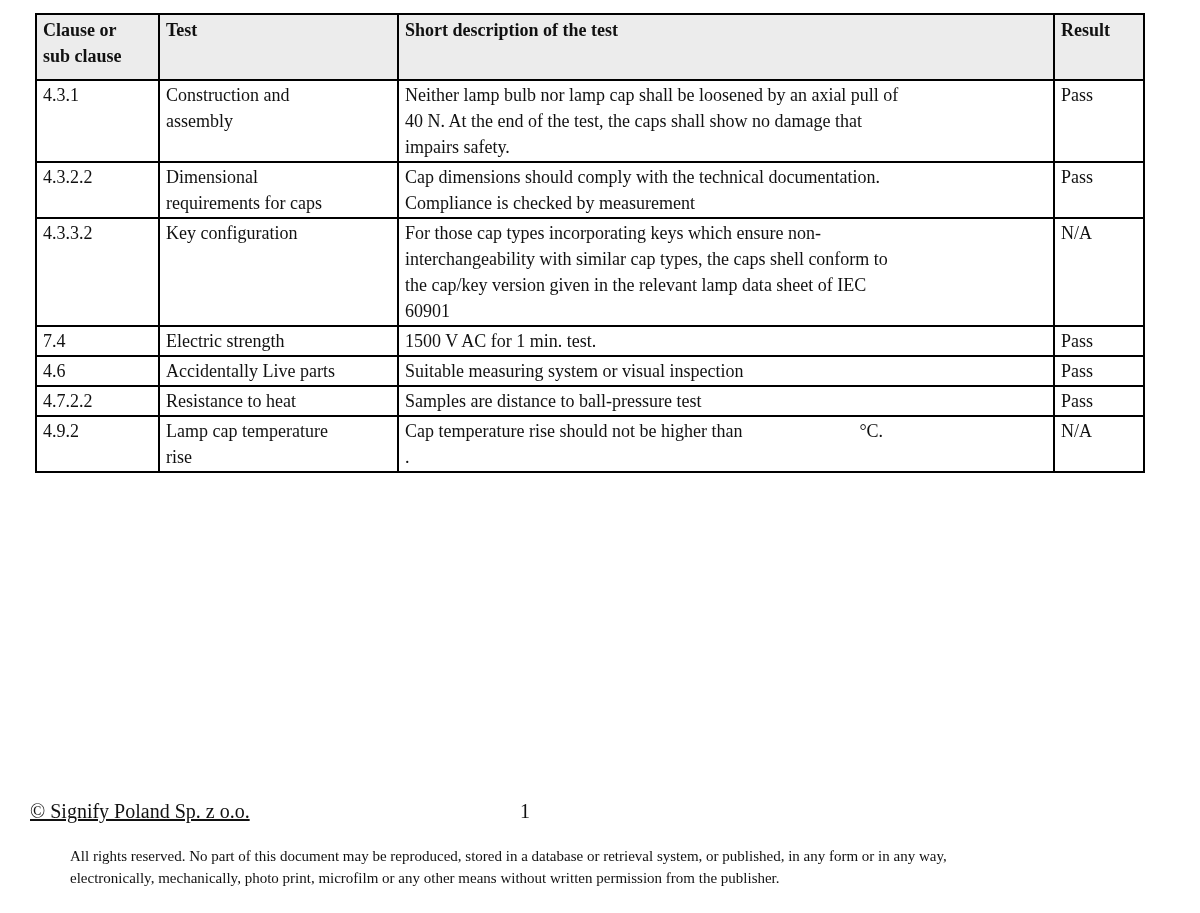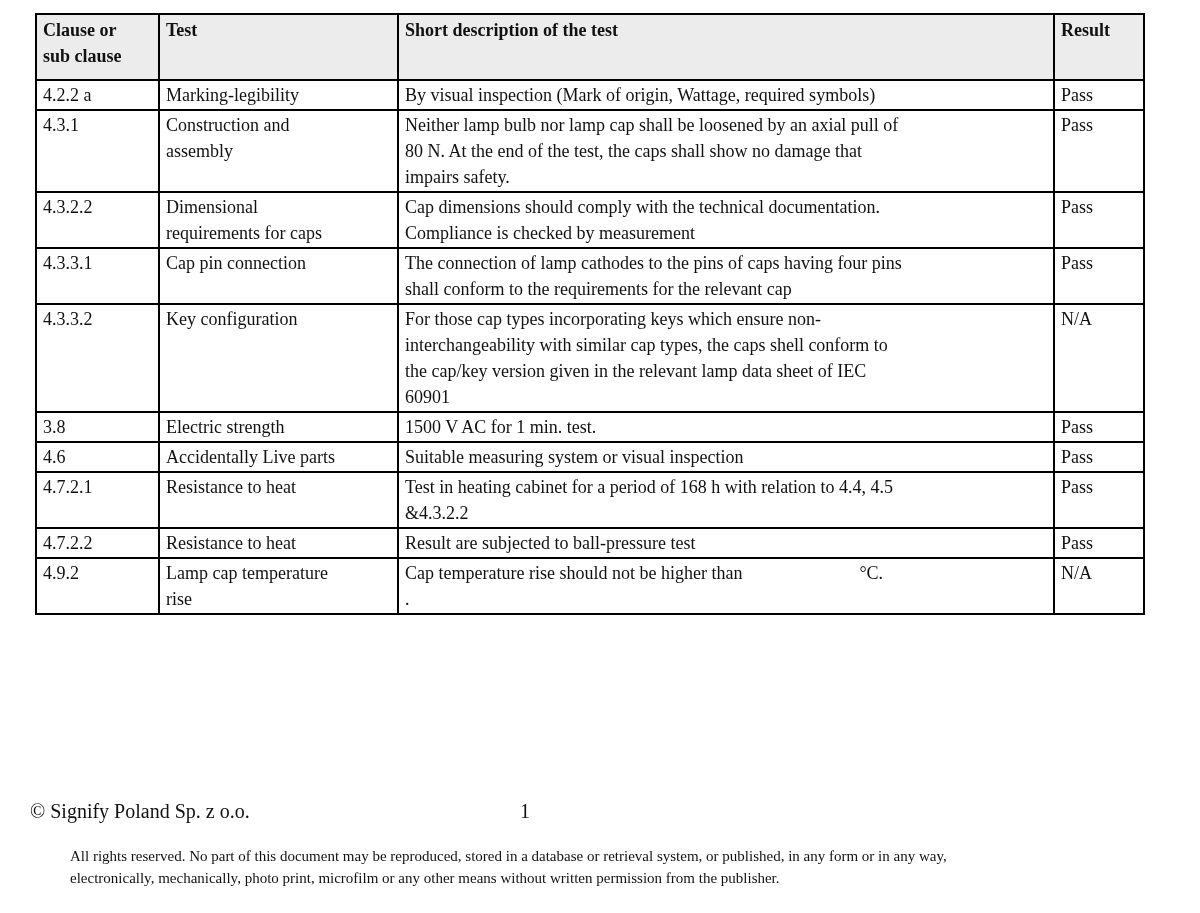--- a/index.html
+++ b/index.html
@@ -43,20 +43,21 @@
     font-weight: bold;
     padding: 2px 6px 10px 6px;
   }
   .footer-line {
     position: absolute;
     left: 30px;
     top: 798px;
     width: 1140px;
     font-size: 20px;
     line-height: 26px;
+    text-decoration: underline;
   }
   .page-number {
     position: absolute;
     left: 490px;
     top: 0;
   }
   .legal {
     position: absolute;
     left: 30px;
     top: 845px;
@@ -83,81 +84,61 @@
       <tr>
         <th>Clause or
 sub clause</th>
         <th>Test</th>
         <th>Short description of the test</th>
         <th>Result</th>
       </tr>
     </thead>
     <tbody id="report-body">
         <tr>
-      <td>4.2.2 a</td>
-      <td>Marking-legibility</td>
-      <td>By visual inspection (Mark of origin, Wattage, required symbols)</td>
-      <td>Pass</td>
-    </tr>
-        <tr>
       <td>4.3.1</td>
       <td>Construction and
 assembly</td>
       <td>Neither lamp bulb nor lamp cap shall be loosened by an axial pull of
-80 N. At the end of the test, the caps shall show no damage that
+40 N. At the end of the test, the caps shall show no damage that
 impairs safety.</td>
       <td>Pass</td>
     </tr>
         <tr>
       <td>4.3.2.2</td>
       <td>Dimensional
 requirements for caps</td>
       <td>Cap dimensions should comply with the technical documentation.
 Compliance is checked by measurement</td>
       <td>Pass</td>
     </tr>
         <tr>
-      <td>4.3.3.1</td>
-      <td>Cap pin connection</td>
-      <td>The connection of lamp cathodes to the pins of caps having four pins
-shall conform to the requirements for the relevant cap</td>
-      <td>Pass</td>
-    </tr>
-        <tr>
       <td>4.3.3.2</td>
       <td>Key configuration</td>
       <td>For those cap types incorporating keys which ensure non-
 interchangeability with similar cap types, the caps shell conform to
 the cap/key version given in the relevant lamp data sheet of IEC
 60901</td>
       <td>N/A</td>
     </tr>
         <tr>
-      <td>3.8</td>
+      <td>7.4</td>
       <td>Electric strength</td>
       <td>1500 V AC for 1 min. test.</td>
       <td>Pass</td>
     </tr>
         <tr>
       <td>4.6</td>
       <td>Accidentally Live parts</td>
       <td>Suitable measuring system or visual inspection</td>
       <td>Pass</td>
     </tr>
         <tr>
-      <td>4.7.2.1</td>
-      <td>Resistance to heat</td>
-      <td>Test in heating cabinet for a period of 168 h with relation to 4.4, 4.5
-&amp;4.3.2.2</td>
-      <td>Pass</td>
-    </tr>
-        <tr>
       <td>4.7.2.2</td>
       <td>Resistance to heat</td>
-      <td>Result are subjected to ball-pressure test</td>
+      <td>Samples are distance to ball-pressure test</td>
       <td>Pass</td>
     </tr>
         <tr>
       <td>4.9.2</td>
       <td>Lamp cap temperature
 rise</td>
       <td>Cap temperature rise should not be higher than &nbsp;&nbsp;&nbsp;&nbsp;&nbsp;&nbsp;&nbsp;&nbsp;&nbsp;&nbsp;&nbsp;&nbsp;&nbsp;&nbsp;&nbsp;&nbsp;&nbsp;&nbsp;&nbsp;&nbsp;&nbsp;&nbsp;&nbsp;&nbsp; °C.
 .</td>
       <td>N/A</td>
     </tr>

